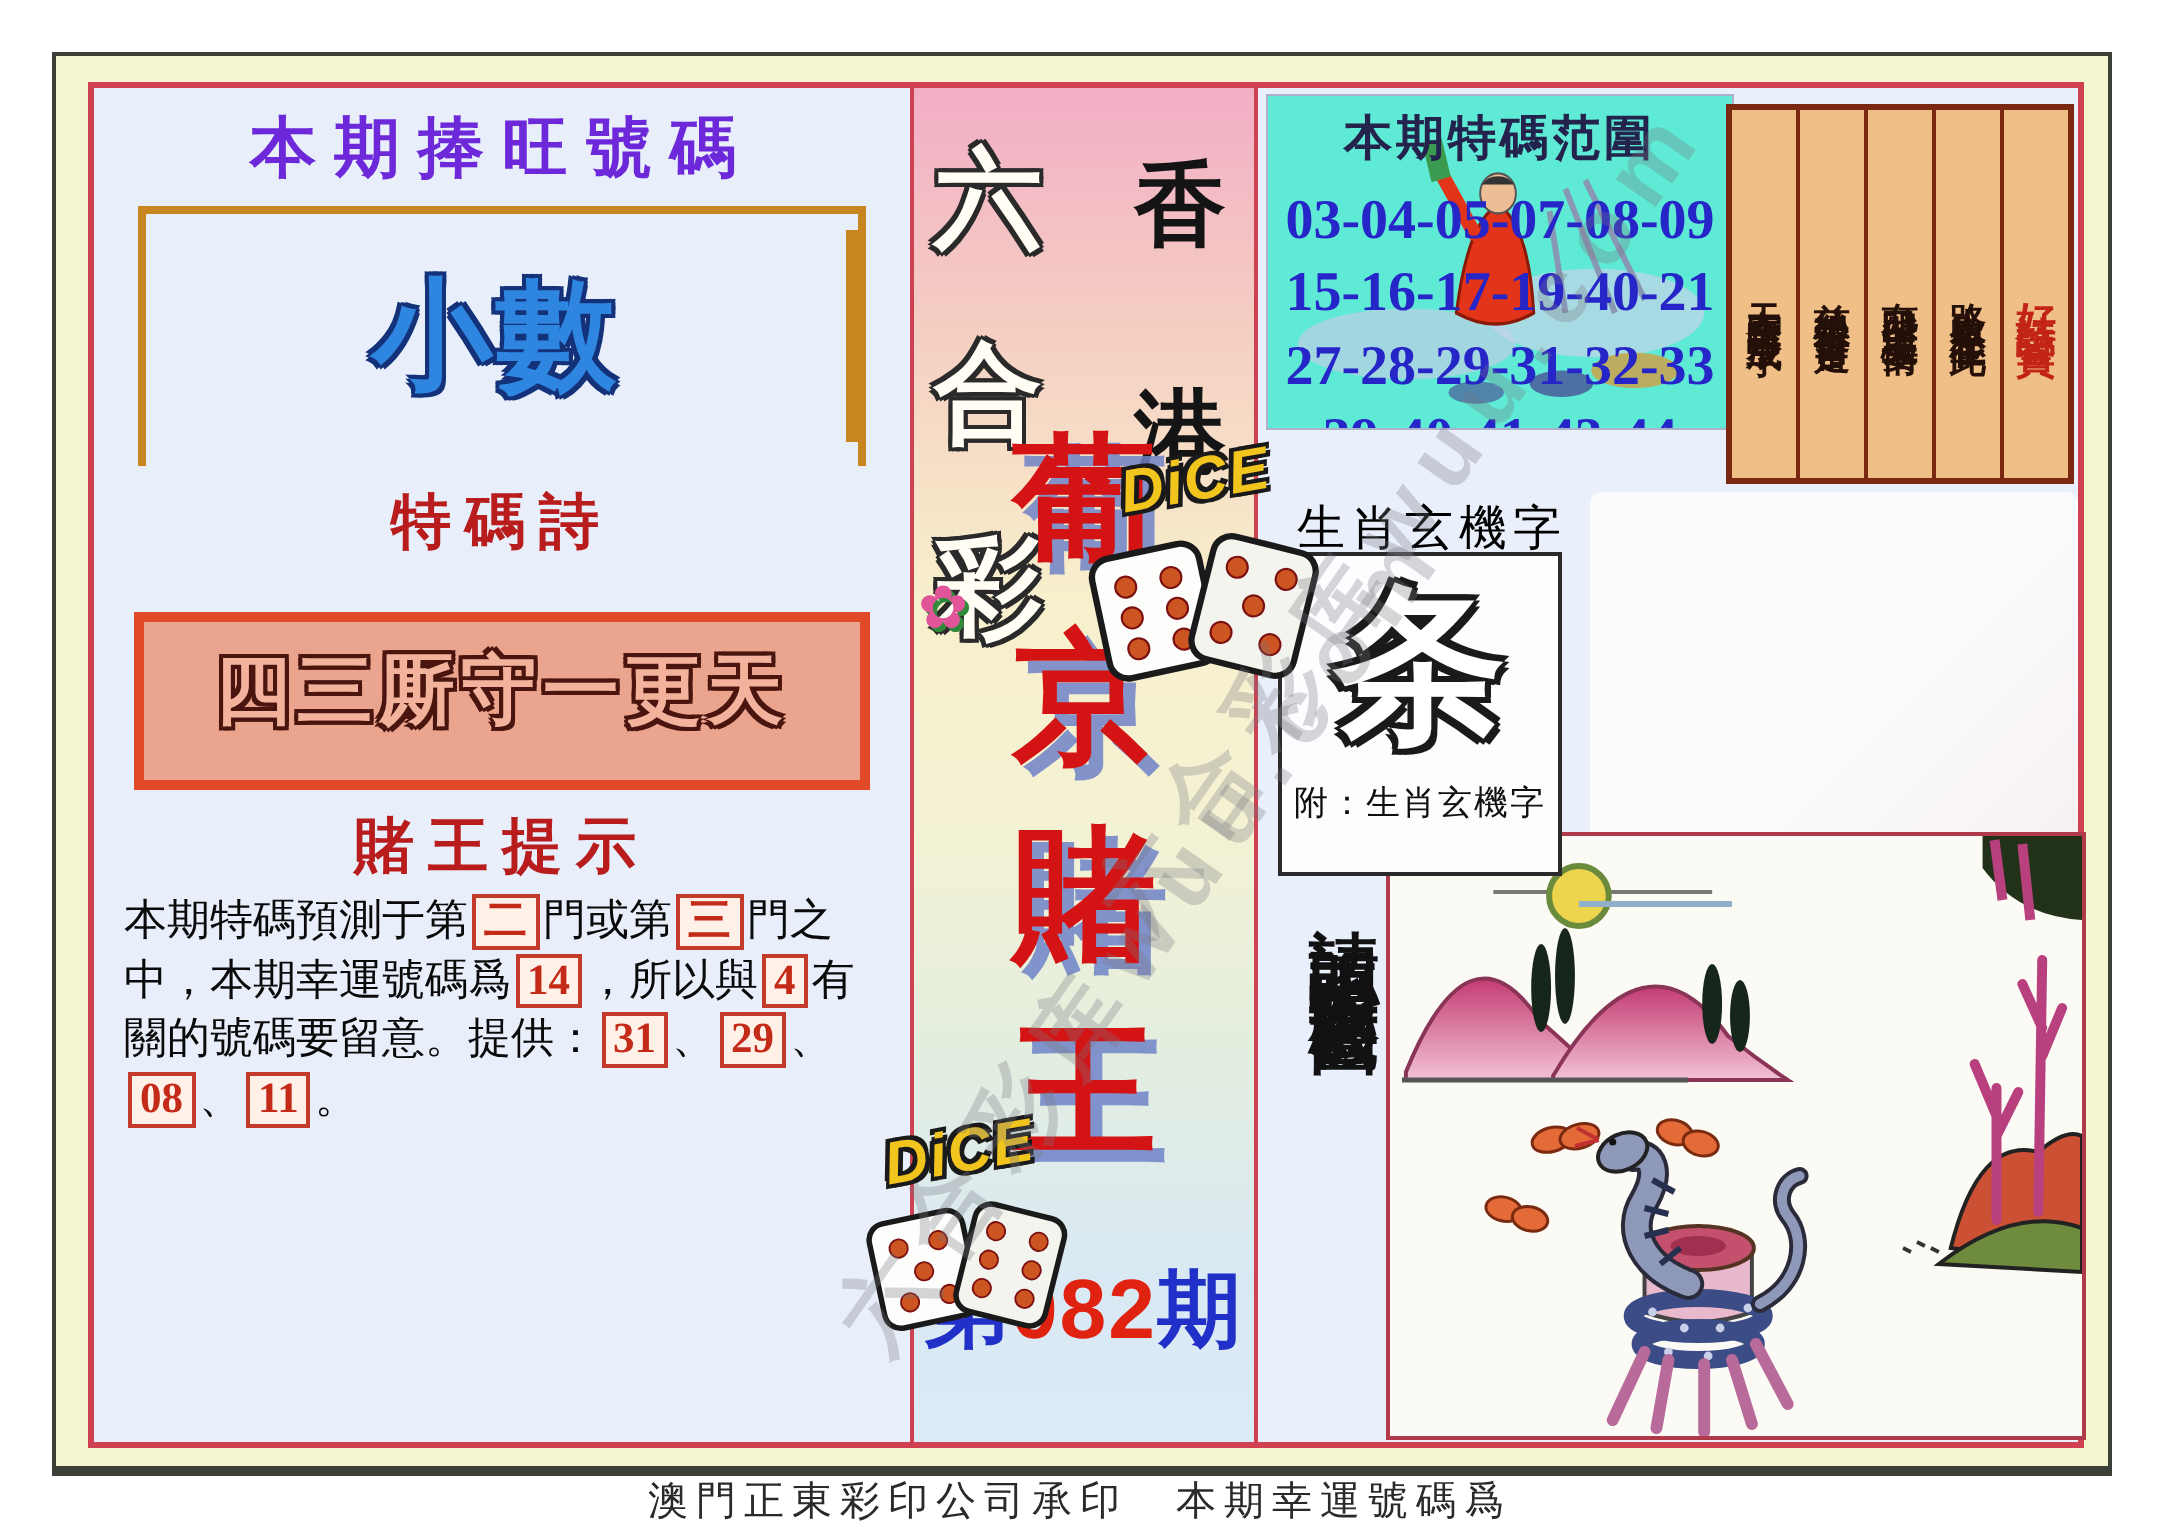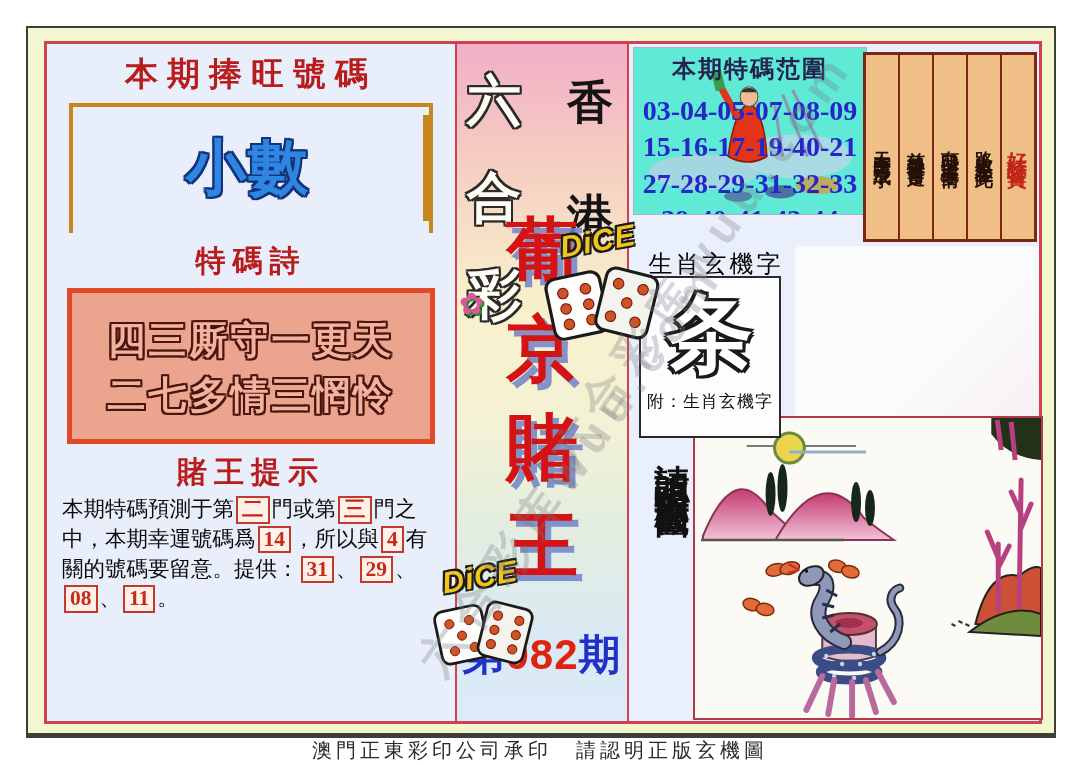--- a/index.html
+++ b/index.html
@@ -13,21 +13,21 @@
     box-sizing:border-box;background:#f4f6cf;
     border:2px solid #3b4038;border-bottom-width:5px;
   }
   .inner-frame{
     position:absolute;left:16px;top:13px;right:12px;bottom:9px;
     box-sizing:border-box;border:3px solid #cf4050;
     background:#e8effa;display:flex;
   }
   
   .left-panel{width:408px;position:relative;background:#e8effa;text-align:center;}
-  .lp-title{margin-top:8px;font-size:33px;font-weight:700;letter-spacing:9px;color:#b91c1c;}
+  .lp-title{margin-top:8px;font-size:33px;font-weight:700;letter-spacing:9px;color:#6d28d9;}
   .bracket-box{margin:6px 22px 0;border:4px solid #c8861e;border-bottom:none;padding-bottom:4px;}
   .cat-row{display:flex;align-items:center;height:122px;}
   .cat{
     flex:1;font-size:60px;font-weight:900;letter-spacing:2px;color:#2e86e0;
     text-shadow:-2px -2px 0 #14327a,2px -2px 0 #14327a,-2px 2px 0 #14327a,2px 2px 0 #14327a,
                 0 -2px 0 #14327a,0 2px 0 #14327a,-2px 0 0 #14327a,2px 0 0 #14327a;
   }
   .cat-divider{width:6px;height:106px;background:#c8861e;}
   .balls-row{display:flex;justify-content:center;gap:8px;margin-top:16px;margin-bottom:10px;}
   .ball{
@@ -36,22 +36,22 @@
     font-family:"Liberation Serif",serif;font-size:33px;font-weight:700;color:#101010;
     text-shadow:1px 1px 0 rgba(255,255,255,.85);
   }
   .ball-0{background:radial-gradient(circle at 68% 72%, #ffffff 4%, #4f76e8 78%);}
   .ball-1{background:radial-gradient(circle at 68% 72%, #ffffff 4%, #35d435 78%);}
   .ball-2{background:radial-gradient(circle at 68% 72%, #ffffff 4%, #ee8450 78%);}
   .ball-3{background:radial-gradient(circle at 68% 72%, #ffffff 4%, #bc6fce 78%);}
   .ball-4{background:radial-gradient(circle at 68% 72%, #ffffff 4%, #2f8b5a 78%);}
   .lp-sub-title{margin-top:8px;font-size:30px;font-weight:700;letter-spacing:7px;color:#b91c1c;}
   .poem-box{
-    margin:6px 20px 0;border:5px solid #e04a28;background:#eba48e;
-    padding:20px 4px 16px;
+    margin:24px 20px 0;border:5px solid #e04a28;background:#eba48e;
+    padding:8px 4px 16px;
   }
   .poem-line{
     font-size:38px;font-weight:900;letter-spacing:3px;line-height:1.45;color:#f2b29c;
     text-shadow:-2px -2px 0 #4a150e,2px -2px 0 #4a150e,-2px 2px 0 #4a150e,2px 2px 0 #4a150e,
                 0 -2px 0 #4a150e,0 2px 0 #4a150e,-2px 0 0 #4a150e,2px 0 0 #4a150e;
     white-space:nowrap;
   }
   .tips-text{
     margin:2px 15px 0;text-align:left;font-size:21.5px;line-height:1.38;color:#0a0a0a;
     font-family:"Liberation Serif",serif;
@@ -167,21 +167,20 @@
       <div class="bracket-box">
         <div class="cat-row">
           <div class="cat">小數</div>
           <div class="cat-divider"></div>
         </div>
       </div>
 
       <div class="lp-sub-title">特碼詩</div>
       <div class="poem-box">
         <div class="poem-line">四三厮守一更天</div>
-        <div class="poem-line">二七多情三惘怜</div>
       </div>
 
       <div class="lp-sub-title">賭王提示</div>
       <div class="tips-text"><span>本期特碼預測于第</span><span class="tip-box">二</span><span>門或第</span><span class="tip-box">三</span><span>門之中，本期幸運號碼爲</span><span class="tip-box">14</span><span>，所以與</span><span class="tip-box">4</span><span>有關的號碼要留意。提供：</span><span class="tip-box">31</span><span>、</span><span class="tip-box">29</span><span>、</span><span class="tip-box">08</span><span>、</span><span class="tip-box">11</span><span>。</span></div>
     </div>
 
     <div class="mid-strip">
       <div class="liuhecai">
         <span class="outline-white">六</span>
         <span class="outline-white">合</span>
@@ -375,13 +374,13 @@
           <path d="M322,42 L318,4 M308,32 L304,2" stroke="#b8407e" stroke-width="5"></path>
         </svg>
       </div>
     </div>
 
     <div class="watermark wm1">六合彩库wuu.com</div>
     <div class="watermark wm2">六合彩库wuu.com</div>
   </div>
 </div>
 
-<div class="footer">澳門正東彩印公司承印　請認明正版玄機圖</div>
+<div class="footer">澳門正東彩印公司承印　本期幸運號碼爲</div>
 
 </body></html>

